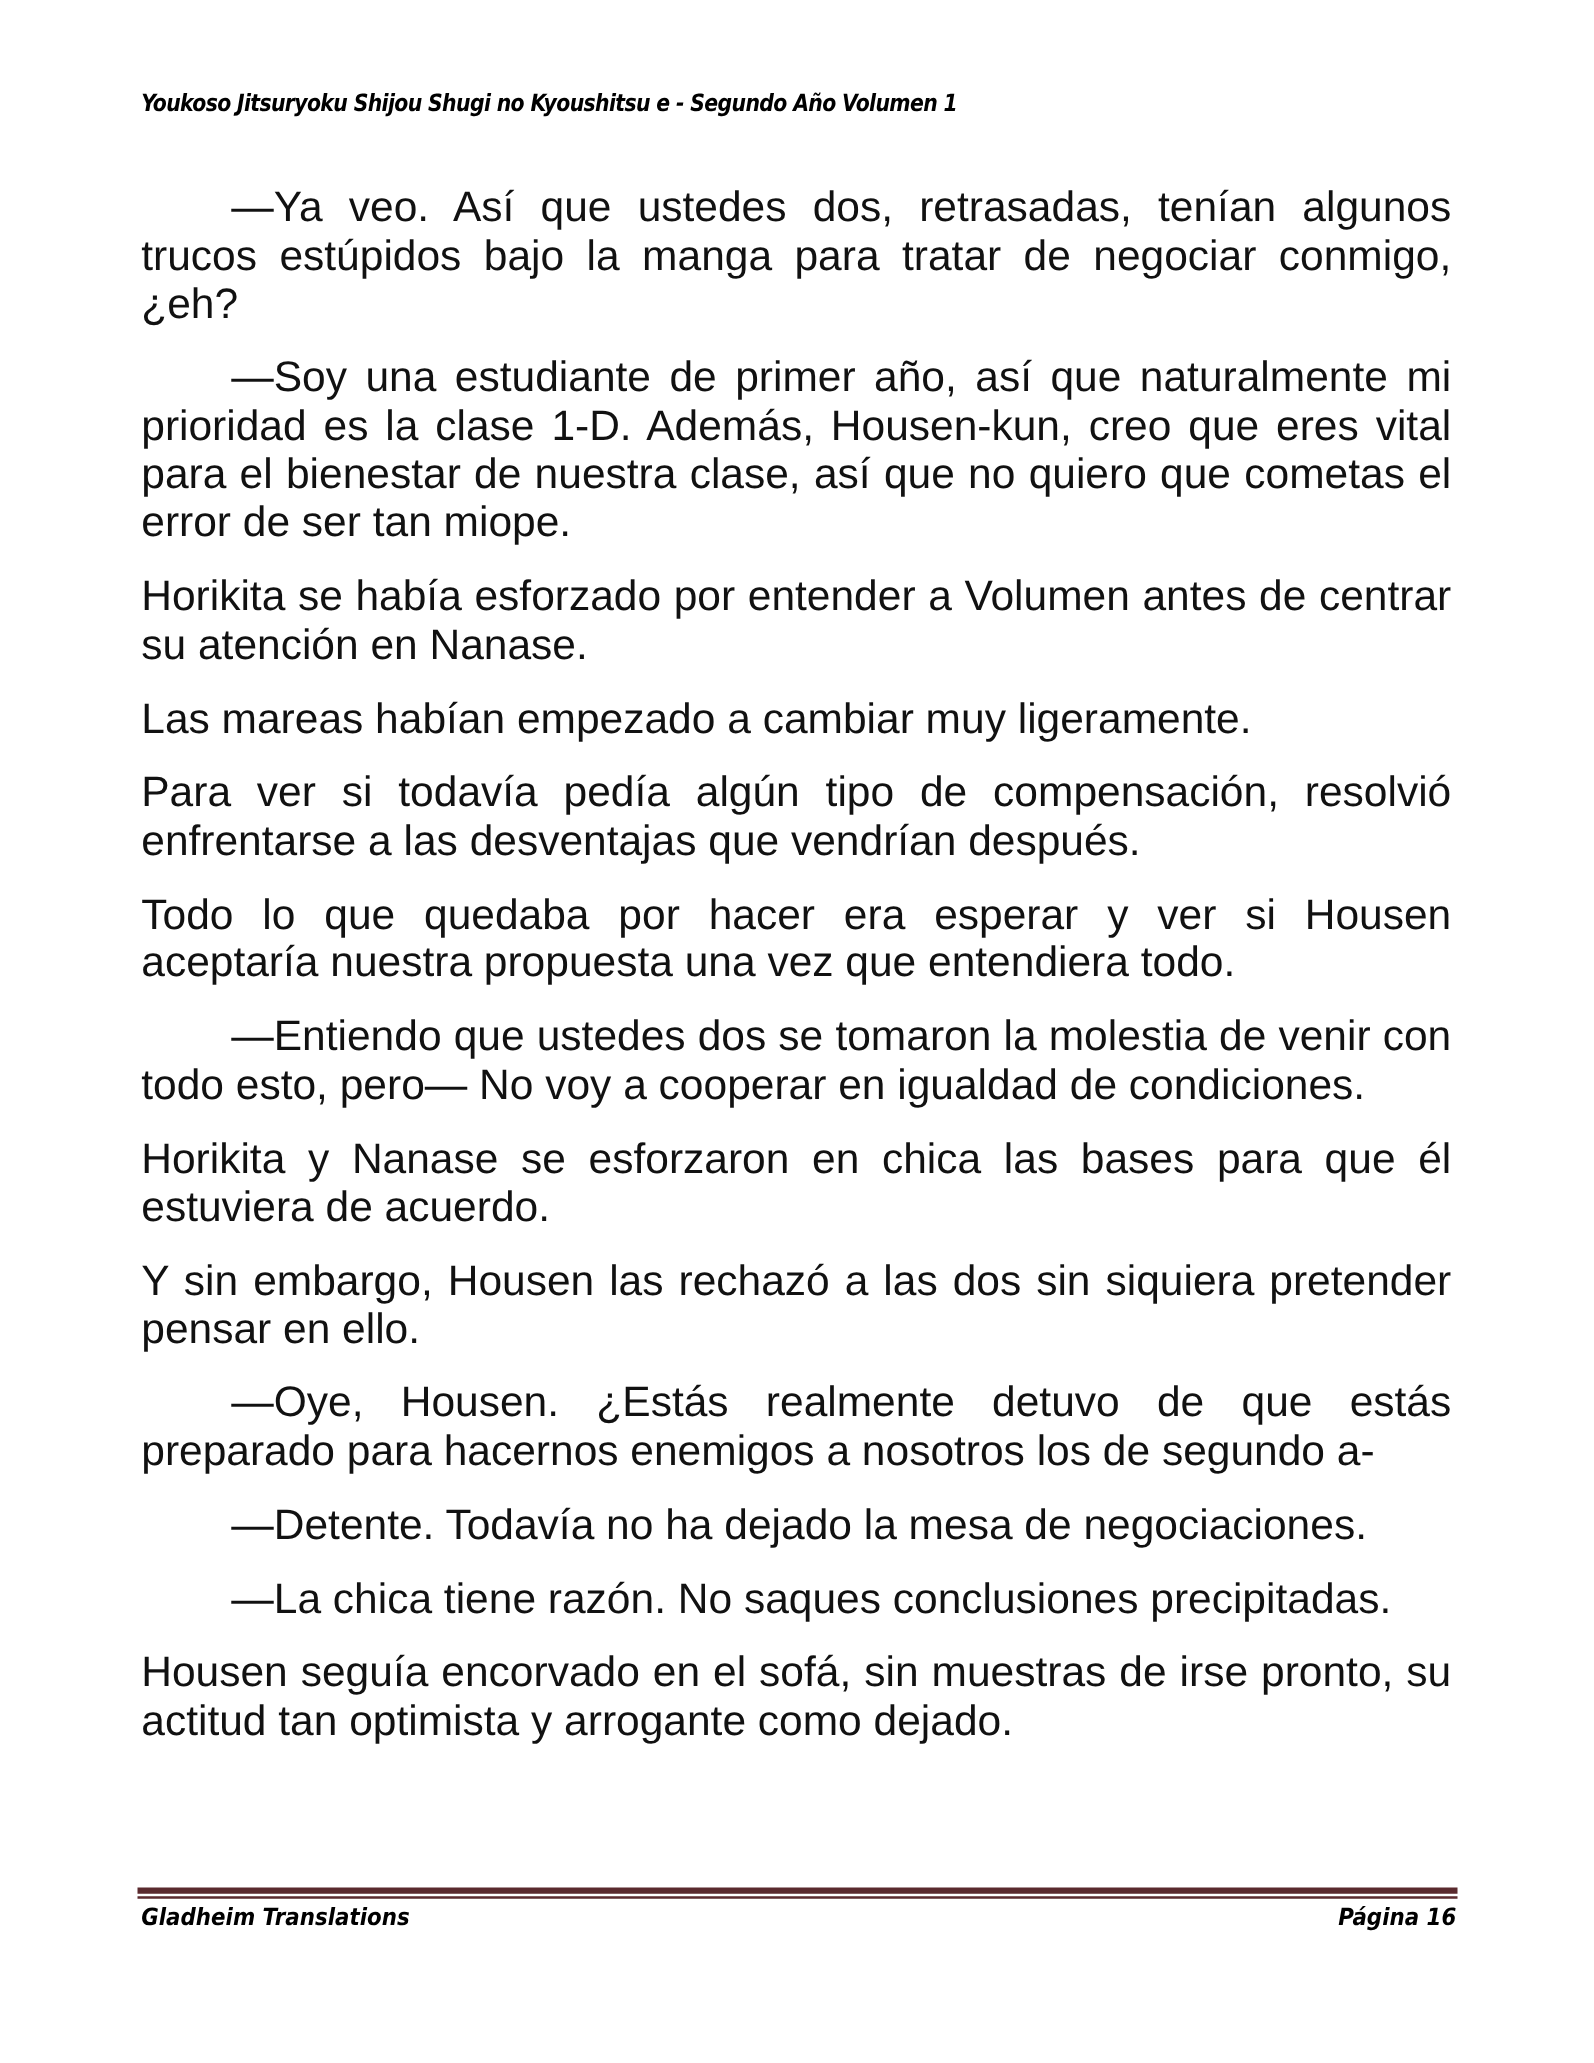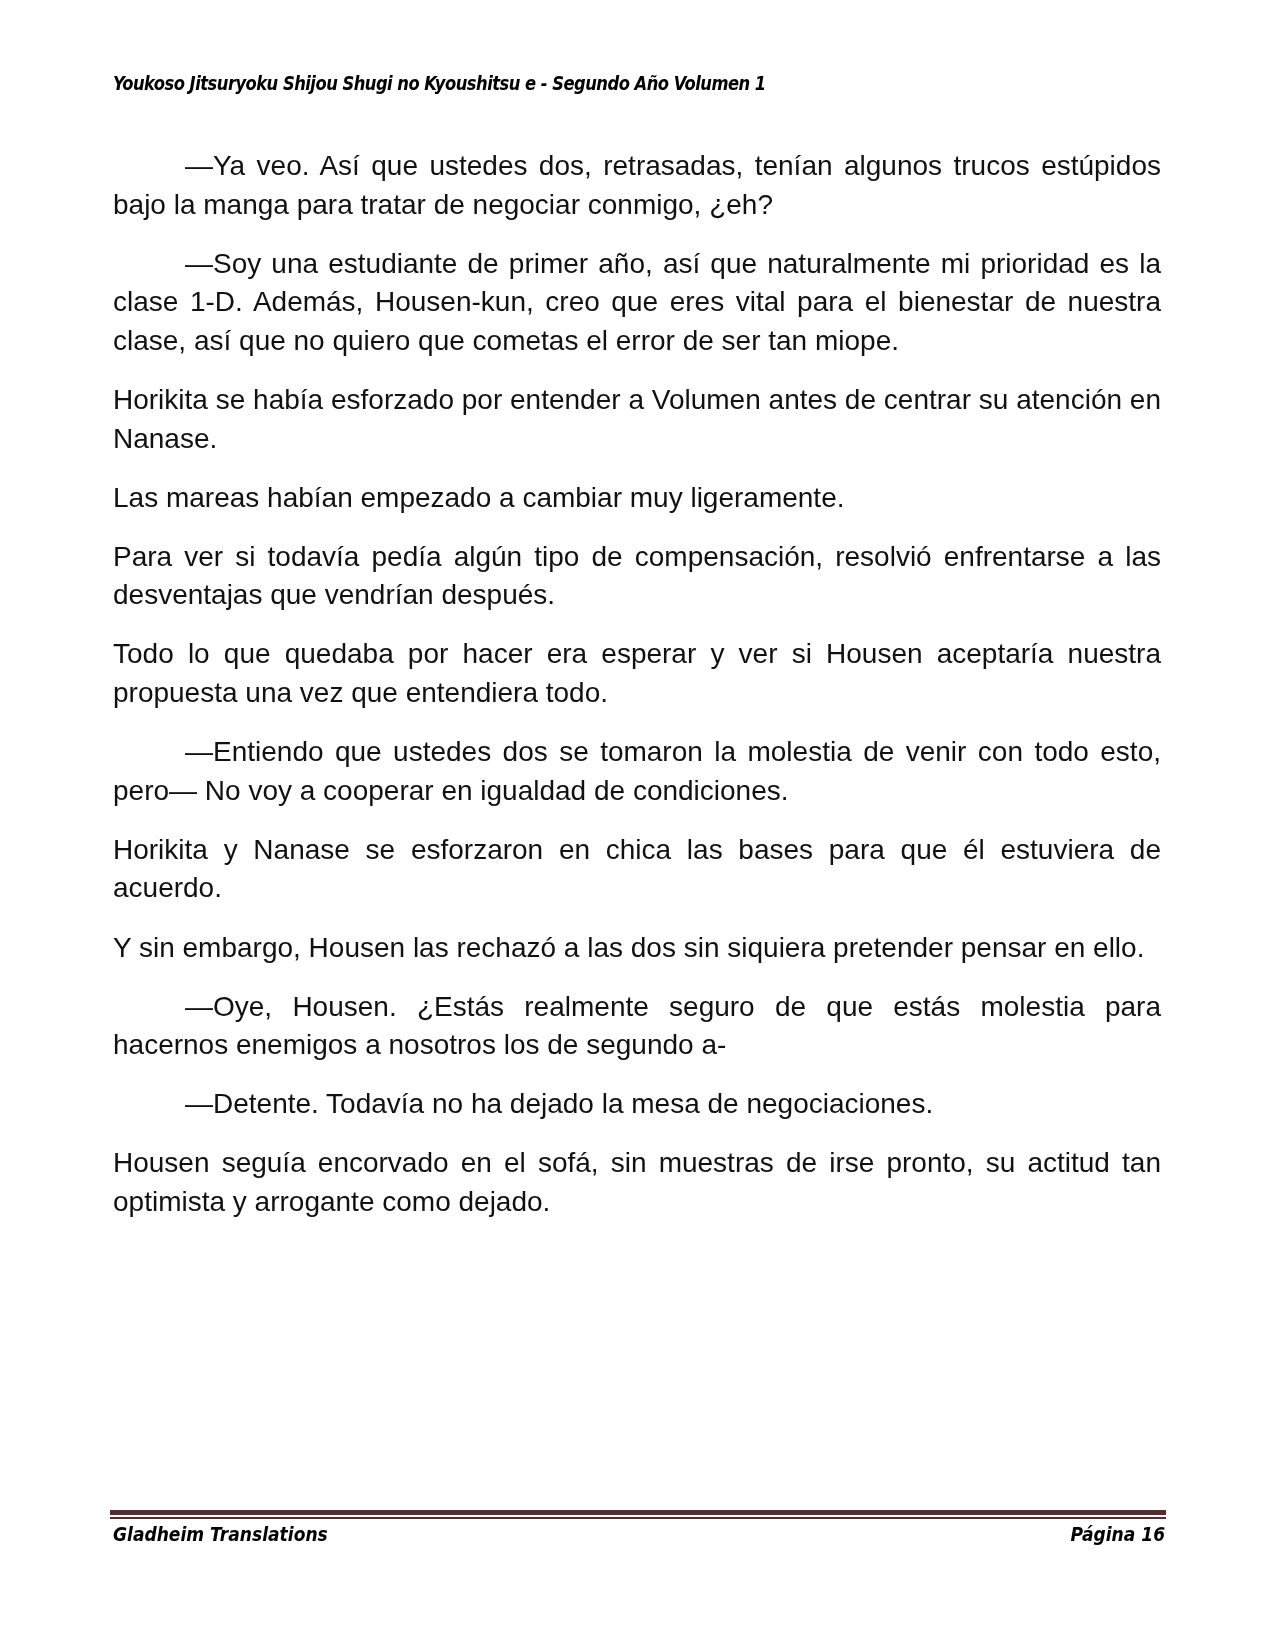--- a/index.html
+++ b/index.html
@@ -8,21 +8,21 @@
     position: absolute; left: 113px; top: 72px;
     font-family: "DejaVu Sans", sans-serif;
     font-weight: bold; font-style: italic;
     font-size: 19px; letter-spacing: -0.6px;
     color: #000; white-space: nowrap;
     transform: scaleX(0.86); transform-origin: left top;
   }
   .body-text {
     position: absolute; left: 113px; top: 147px; width: 1048px;
     font-family: "Liberation Sans", sans-serif;
-    font-size: 28px; line-height: 38.6px; color: #111;
+    font-size: 34px; line-height: 38.6px; color: #111;
   }
   .para { margin: 0 0 20.5px 0; text-align: justify; }
   .para.dialogue { text-indent: 72px; }
   .footer-rule-thick {
     position: absolute; left: 110px; top: 1510px; width: 1056px; height: 5px;
     background: #5a2a2e;
   }
   .footer-rule-thin {
     position: absolute; left: 110px; top: 1517px; width: 1056px; height: 1.5px;
     background: #5a2a2e;
@@ -44,21 +44,22 @@
 <div class="body-text">
   <p class="para dialogue">—Ya veo. Así que ustedes dos, retrasadas, tenían algunos trucos estúpidos bajo la manga para tratar de negociar conmigo, ¿eh?</p>
   <p class="para dialogue">—Soy una estudiante de primer año, así que naturalmente mi prioridad es la clase 1-D. Además, Housen-kun, creo que eres vital para el bienestar de nuestra clase, así que no quiero que cometas el error de ser tan miope.</p>
   <p class="para">Horikita se había esforzado por entender a Volumen antes de centrar su atención en Nanase.</p>
   <p class="para">Las mareas habían empezado a cambiar muy ligeramente.</p>
   <p class="para">Para ver si todavía pedía algún tipo de compensación, resolvió enfrentarse a las desventajas que vendrían después.</p>
   <p class="para">Todo lo que quedaba por hacer era esperar y ver si Housen aceptaría nuestra propuesta una vez que entendiera todo.</p>
   <p class="para dialogue">—Entiendo que ustedes dos se tomaron la molestia de venir con todo esto, pero— No voy a cooperar en igualdad de condiciones.</p>
   <p class="para">Horikita y Nanase se esforzaron en chica las bases para que él estuviera de acuerdo.</p>
   <p class="para">Y sin embargo, Housen las rechazó a las dos sin siquiera pretender pensar en ello.</p>
-  <p class="para dialogue">—Oye, Housen. ¿Estás realmente seguro de que estás molestia para hacernos enemigos a nosotros los de segundo a-</p>
+  <p class="para dialogue">—Oye, Housen. ¿Estás realmente detuvo de que estás preparado para hacernos enemigos a nosotros los de segundo a-</p>
   <p class="para dialogue">—Detente. Todavía no ha dejado la mesa de negociaciones.</p>
+  <p class="para dialogue">—La chica tiene razón. No saques conclusiones precipitadas.</p>
   <p class="para">Housen seguía encorvado en el sofá, sin muestras de irse pronto, su actitud tan optimista y arrogante como dejado.</p>
 </div>
 
 <div class="footer-rule-thick"></div>
 <div class="footer-rule-thin"></div>
 <div class="footer-left">Gladheim Translations</div>
 <div class="footer-right">Página 16</div>
 
 </body></html>

